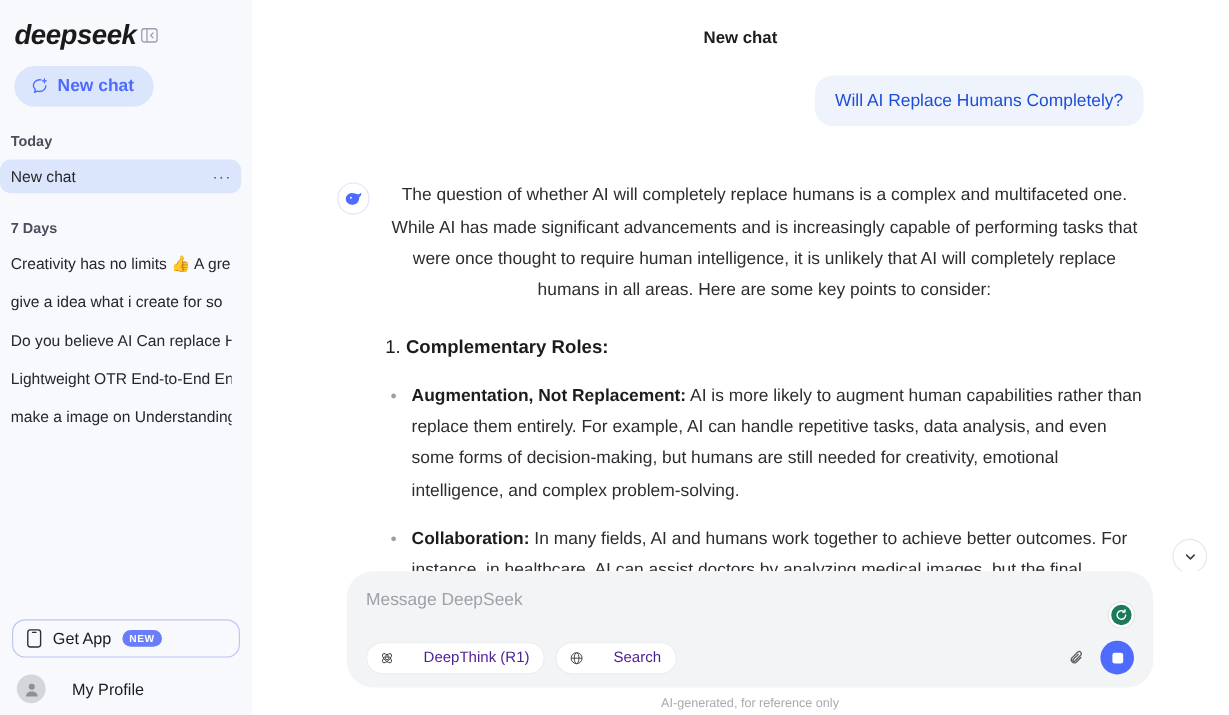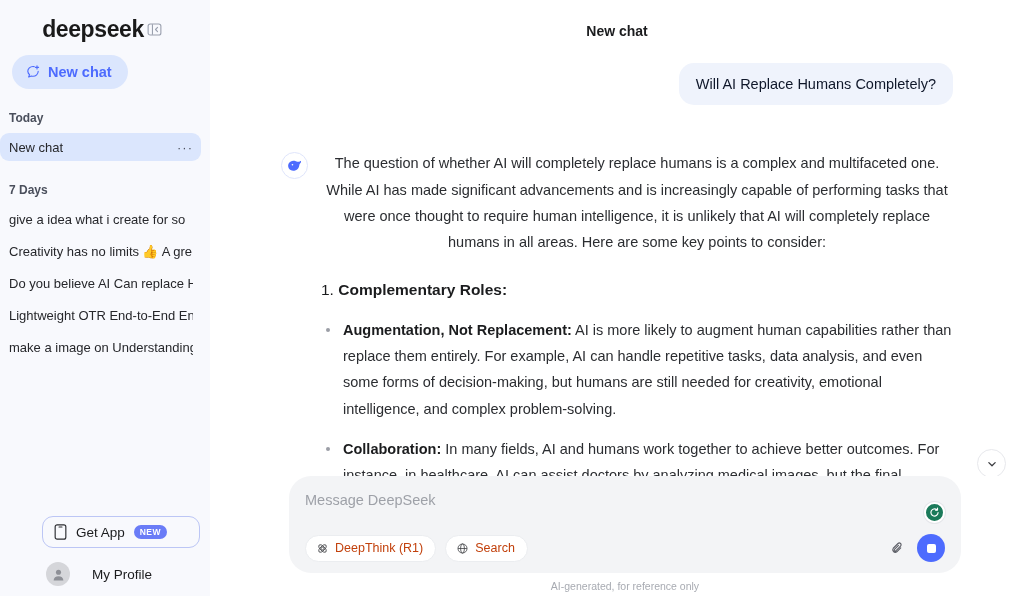--- a/index.html
+++ b/index.html
@@ -14,22 +14,23 @@
   
   .sidebar {
     width: 210px; height: 596px;
     background: #f8f9fd;
     display: flex; flex-direction: column;
     flex: 0 0 210px;
     position: relative;
     overflow: hidden;
   }
   .sb-top {
-    display: flex; align-items: center; justify-content: center;
+    display: flex; align-items: center; justify-content: flex-start;
     padding: 18px 14px 0 12px;
+    font-style: italic;
   }
   .brand {
     font-size: 23px; font-weight: 700; letter-spacing: -0.4px;
     color: #1a1a1a; line-height: 1;
   }
   .collapse-btn {
     width: 22px; height: 22px; display: flex; align-items: center; justify-content: center;
     color: #9aa0ae; cursor: pointer;
   }
   .newchat-wrap { padding: 14px 12px 0 12px; }
@@ -53,21 +54,21 @@
     padding: 0 8px 0 9px;
     font-size: 13px; color: #26272b;
     white-space: nowrap; overflow: hidden;
     border-radius: 9px; cursor: pointer;
   }
   .hist-item.active { background: #dbe6fd; }
   .hist-item .label { overflow: hidden; text-overflow: clip; }
   .dots { color: #4a4f5c; font-size: 13px; letter-spacing: 1px; flex: 0 0 auto; }
   .hist-7d .hist-item { margin-bottom: 4px; }
 
-  .sb-bottom { margin-top: auto; padding: 0 10px 10px 10px; margin-left: 32px; }
+  .sb-bottom { margin-top: auto; padding: 0 10px 10px 10px; }
   .getapp {
     display: flex; align-items: center; gap: 9px;
     border: 1px solid #bcc6f5; border-radius: 11px;
     height: 32px; padding: 0 11px; background: #f8f9fd;
     cursor: pointer;
   }
   .getapp-label { font-size: 13.5px; color: #1b1c1e; font-weight: 400; }
   .badge-new {
     background: #6a7cf7; color: #fff; font-size: 8.5px; font-weight: 700;
     border-radius: 999px; padding: 2px 6px; letter-spacing: 0.4px;
@@ -90,21 +91,21 @@
     padding-top: 23px;
   }
   .scroll {
     position: absolute; top: 45px; left: 0; right: 0; bottom: 0;
     overflow: hidden;
   }
   .thread { width: 672px; margin: 0 auto; padding: 0 0 140px 0; }
 
   .user-row { display: flex; justify-content: flex-end; margin-top: 18px; }
   .user-bubble {
-    background: #eff3fc; color: #0f172a;
+    background: #eff3fc; color: #1d4ed8;
     border-radius: 15px; padding: 11px 17px;
     font-size: 14.5px; line-height: 1.4; max-width: 560px;
   }
 
   .ai-row { display: flex; gap: 13px; margin-top: 45px; }
   .ai-logo {
     width: 27px; height: 27px; border-radius: 50%;
     border: 1px solid #dfe5fb; background: #fff;
     display: flex; align-items: center; justify-content: center;
     flex: 0 0 auto; margin-top: 2px;
@@ -141,24 +142,24 @@
     background: #f3f4f6; border-radius: 22px;
     padding: 14px 16px 11px 16px;
     position: relative;
   }
   .composer-input {
     font-size: 14.5px; color: #9ea1a8; line-height: 1.4;
     min-height: 42px;
   }
   .composer-bar { display: flex; align-items: center; gap: 9px; margin-top: 2px; }
   .pill {
-    display: inline-flex; align-items: center; gap: 6px;
+    display: inline-flex; align-items: center; gap: 24px;
     background: #fff; border: 1px solid #ebedf0; border-radius: 999px;
     height: 27px; padding: 0 12px 0 10px;
-    font-size: 12.5px; color: #c2410c; cursor: pointer;
+    font-size: 12.5px; color: #4c1d95; cursor: pointer;
   }
   .composer-right {
     margin-left: auto; display: flex; align-items: center; gap: 11px;
   }
   .attach { color: #5c5e66; cursor: pointer; display: flex; }
   .stop-btn {
     width: 28px; height: 28px; border-radius: 50%;
     background: #4d6bfe; display: flex; align-items: center; justify-content: center;
     cursor: pointer;
   }
@@ -209,24 +210,24 @@
     <div class="hist-list">
       <div class="hist-item active">
         <span class="label">New chat</span>
         <span class="dots">···</span>
       </div>
     </div>
 
     <div class="sec-label">7 Days</div>
     <div class="hist-list hist-7d">
       <div class="hist-item">
+        <span class="label">Creativity has no limits 👍 A gre</span>
+      </div>
+      <div class="hist-item">
         <span class="label">give a idea what i create for so</span>
-      </div>
-      <div class="hist-item">
-        <span class="label">Creativity has no limits 👍 A gre</span>
       </div>
       <div class="hist-item">
         <span class="label">Do you believe AI Can replace Hu</span>
       </div>
       <div class="hist-item">
         <span class="label">Lightweight OTR End-to-End Encr</span>
       </div>
       <div class="hist-item">
         <span class="label">make a image on Understanding t</span>
       </div>

